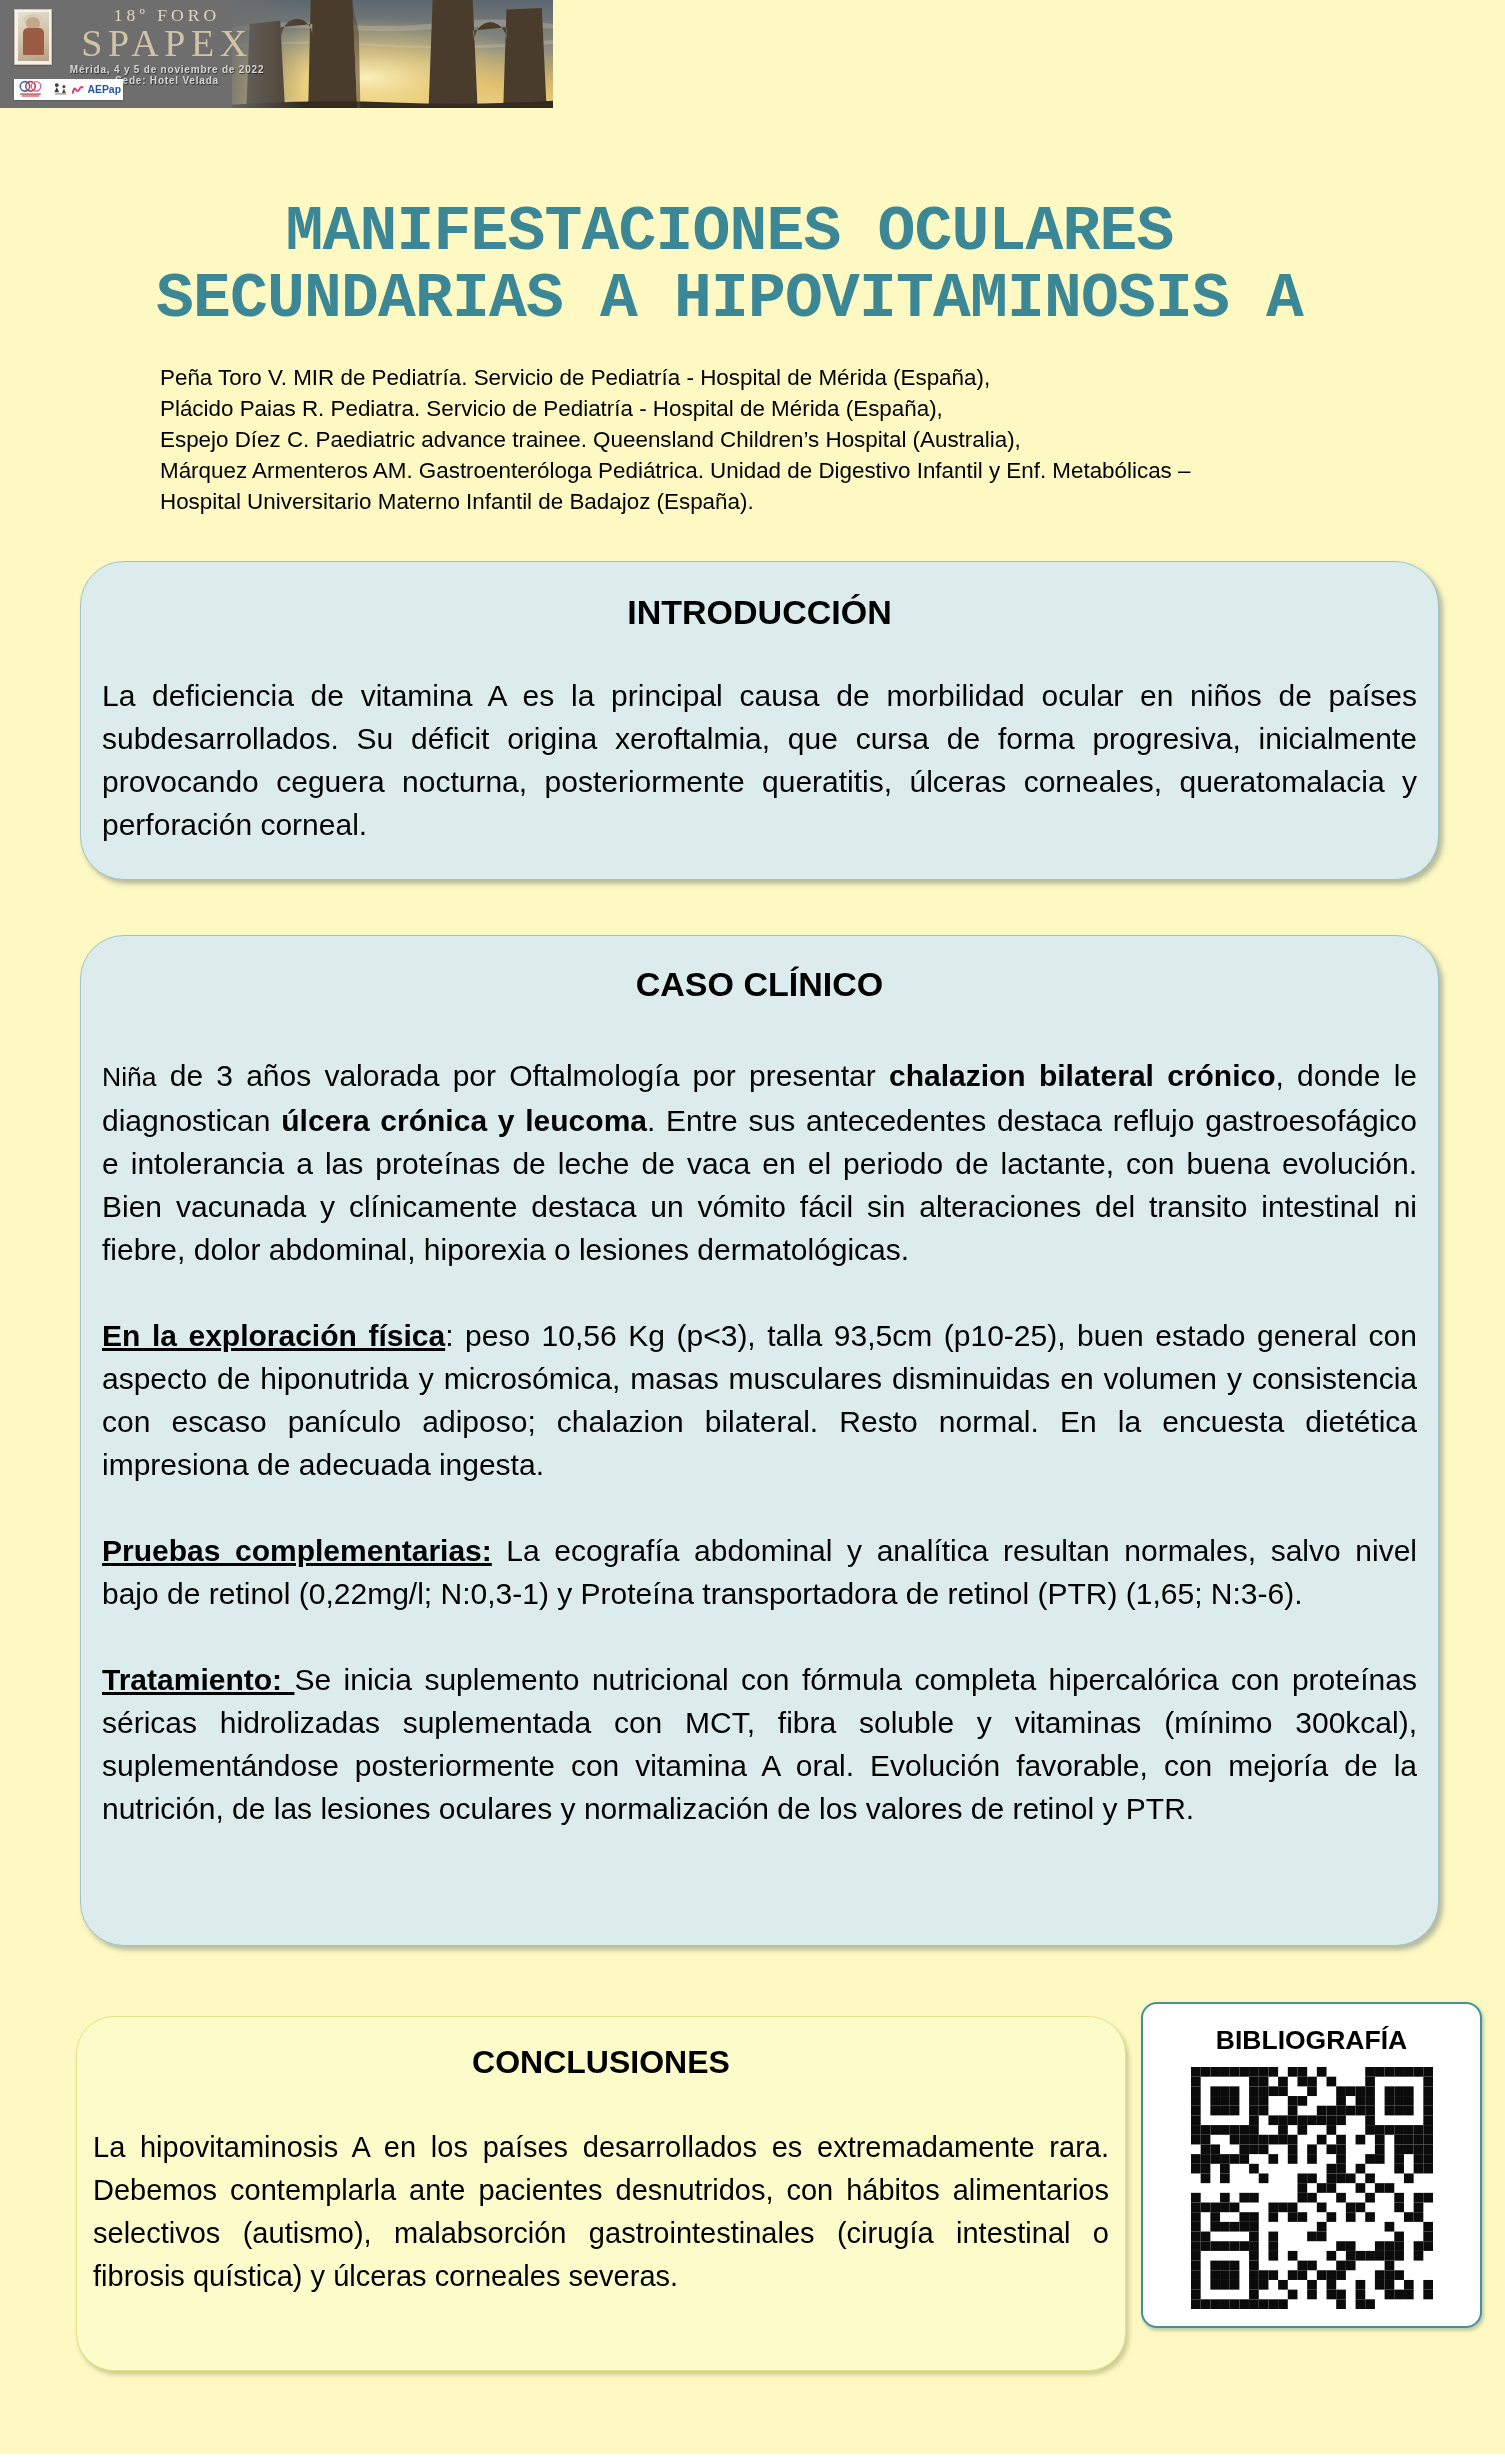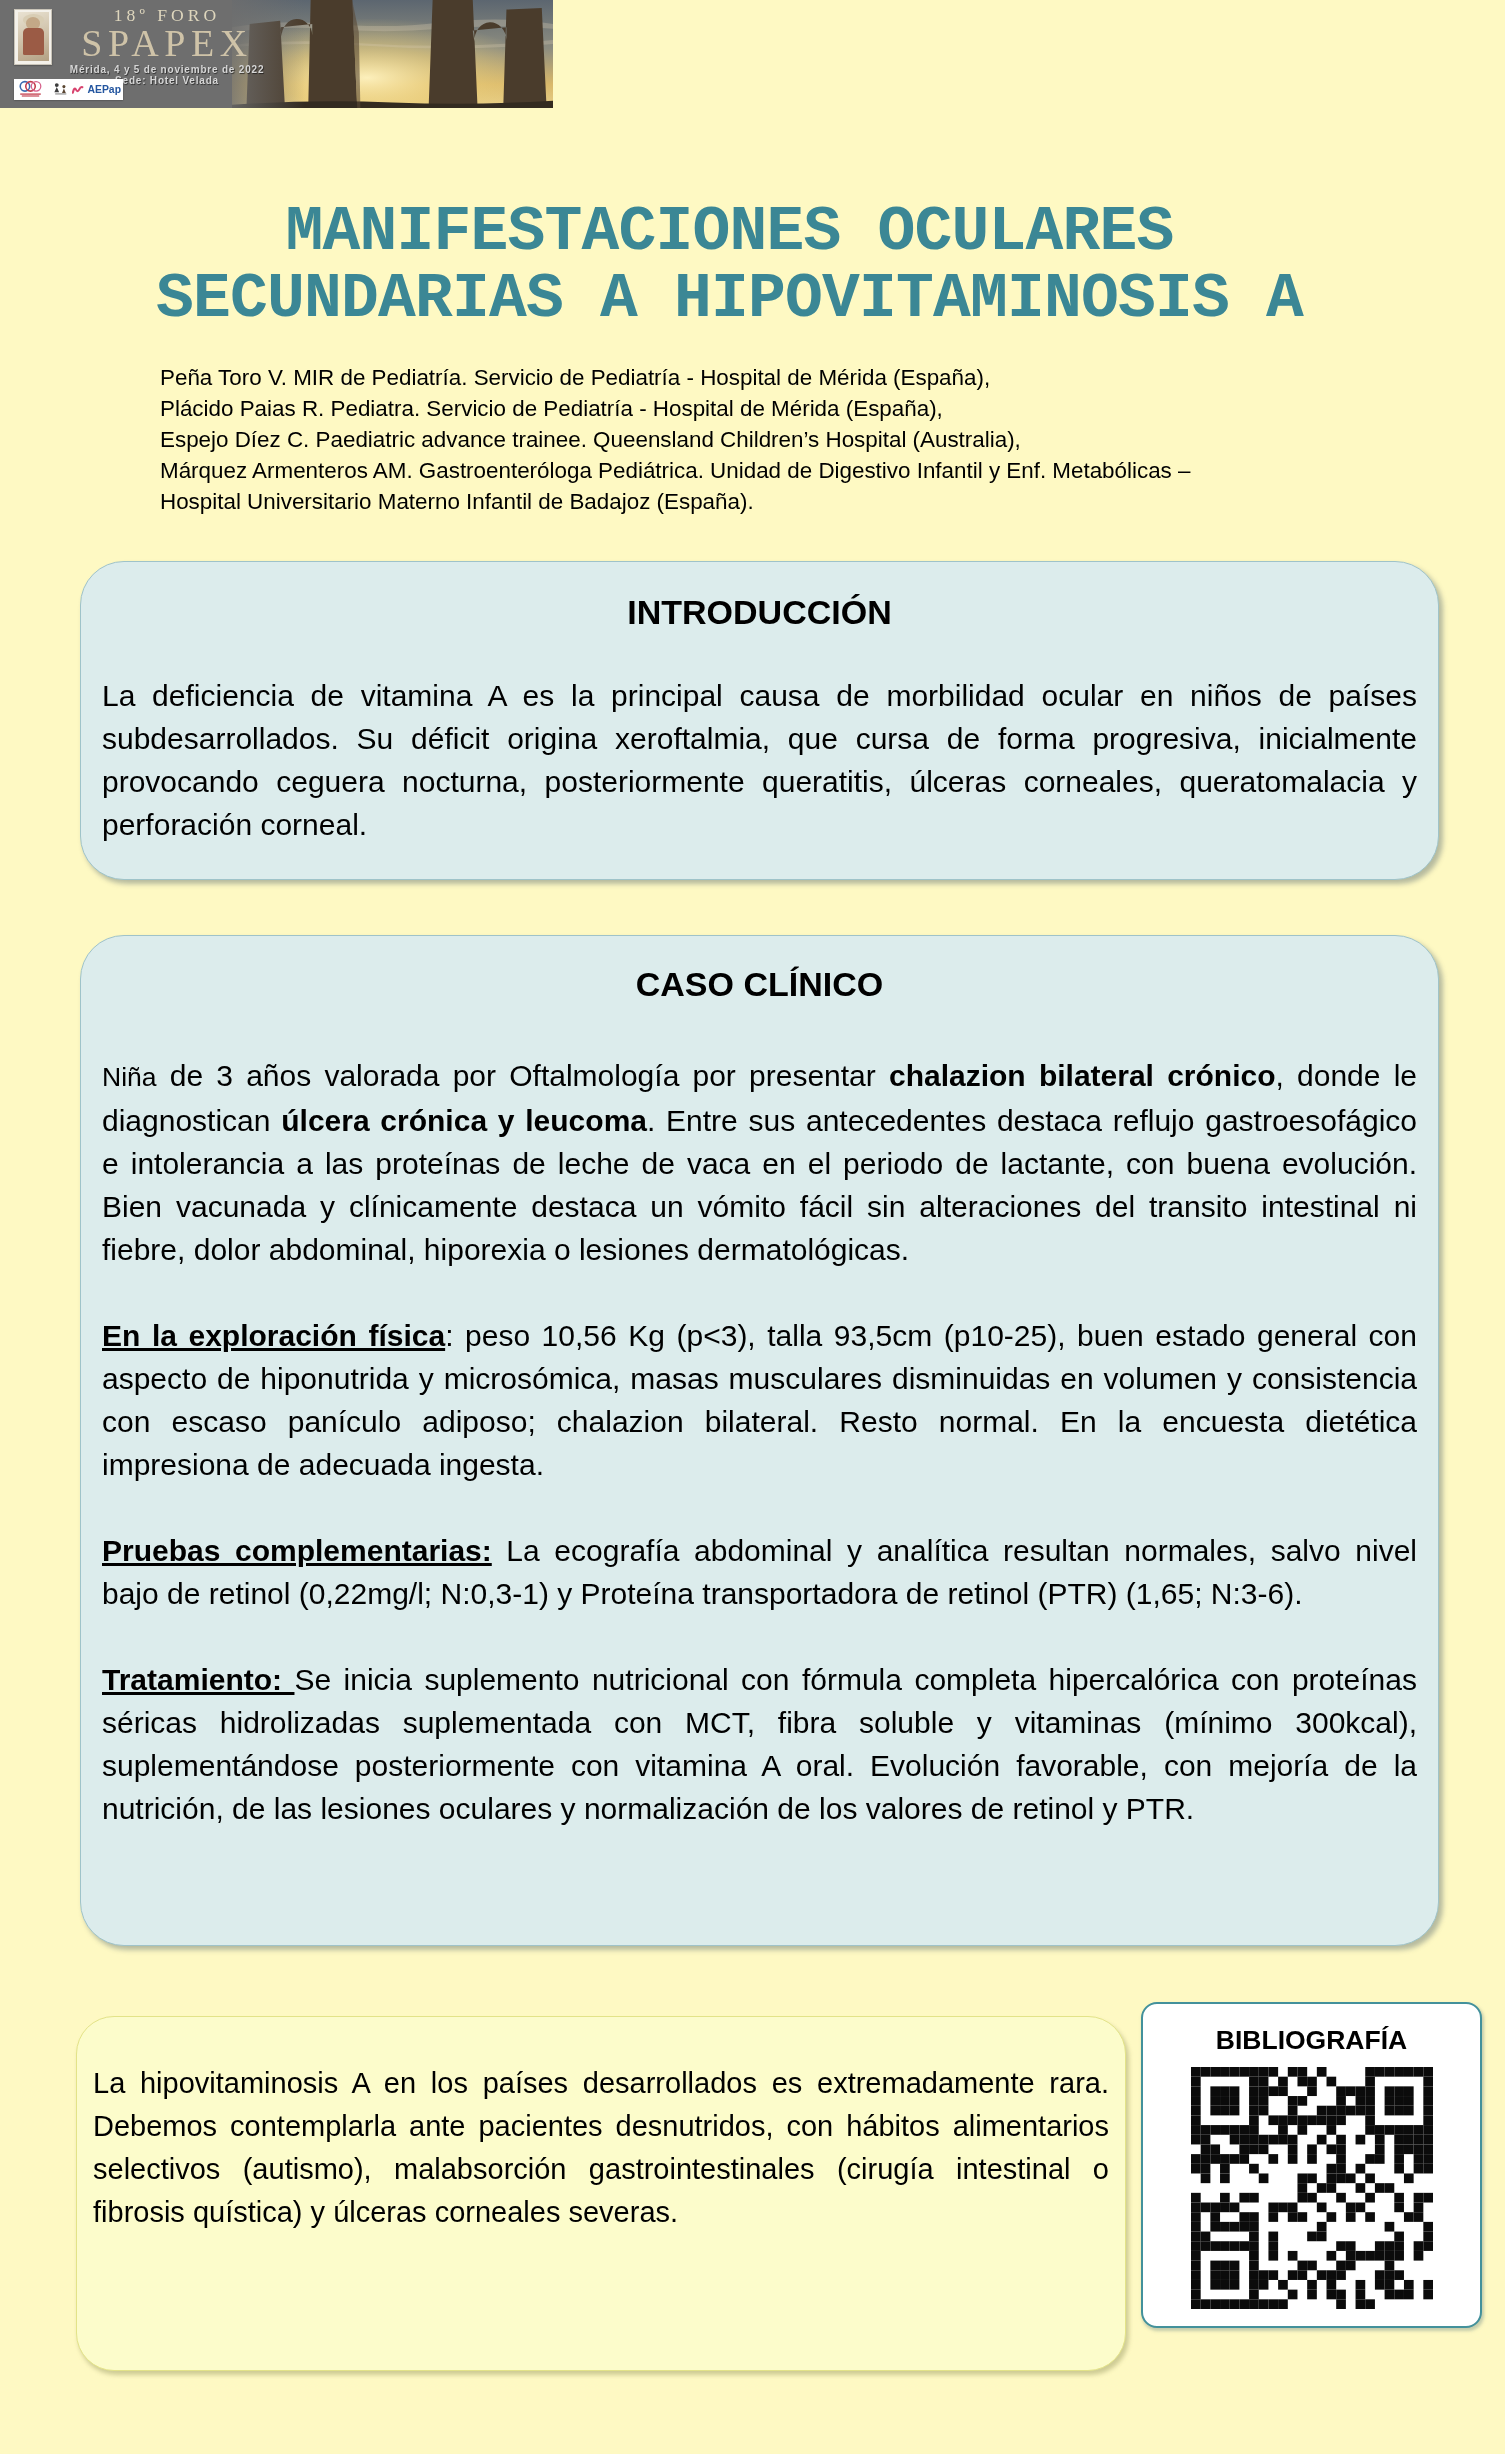--- a/index.html
+++ b/index.html
@@ -172,20 +172,21 @@
     <p class="p-first"><span class="lead-small">Niña</span><span> de 3 años valorada por Oftalmología por presentar </span><b class="run">chalazion bilateral crónico</b><span>, donde le diagnostican </span><b class="run">úlcera crónica y leucoma</b><span>. Entre sus antecedentes destaca reflujo gastroesofágico e intolerancia a las proteínas de leche de vaca en el periodo de lactante, con buena evolución. Bien vacunada y clínicamente destaca un vómito fácil sin alteraciones del transito intestinal ni fiebre, dolor abdominal, hiporexia o lesiones dermatológicas.</span></p>
 
     <p class="p-next"><span class="head-u">En la exploración física</span><span>: peso 10,56 Kg (p&lt;3), talla 93,5cm (p10-25), buen estado general con aspecto de hiponutrida y microsómica, masas musculares disminuidas en volumen y consistencia con escaso panículo adiposo; chalazion bilateral. Resto normal. En la encuesta dietética impresiona de adecuada ingesta.</span></p>
 
     <p class="p-next"><span class="head-u">Pruebas complementarias:</span><span> La ecografía abdominal y analítica resultan normales, salvo nivel bajo de retinol (0,22mg/l; N:0,3-1) y Proteína transportadora de retinol (PTR) (1,65; N:3-6).</span></p>
 
     <p class="p-next"><span class="head-u">Tratamiento: </span><span>Se inicia suplemento nutricional con fórmula completa hipercalórica con proteínas séricas hidrolizadas suplementada con MCT, fibra soluble y vitaminas (mínimo 300kcal), suplementándose posteriormente con vitamina A oral. Evolución favorable, con mejoría de la nutrición, de las lesiones oculares y normalización de los valores de retinol y PTR.</span></p>
   </div>
 
   <div class="roundbox box-conclusiones">
+    <h2>CONCLUSIONES</h2>
     <p class="p-first">La hipovitaminosis A en los países desarrollados es extremadamente rara. Debemos contemplarla ante pacientes desnutridos, con hábitos alimentarios selectivos (autismo), malabsorción gastrointestinales (cirugía intestinal o fibrosis quística) y úlceras corneales severas.</p>
   </div>
 
   <div class="roundbox box-biblio">
     <h2>BIBLIOGRAFÍA</h2>
     <div class="qr-wrap" id="qr">
         <svg viewBox="0 0 300 300" xmlns="http://www.w3.org/2000/svg">
           <rect width="300" height="300" fill="#ffffff"></rect>
           <rect x="0" y="0" width="12" height="12" fill="#0b0b0b"></rect>
           <rect x="12" y="0" width="12" height="12" fill="#0b0b0b"></rect>

